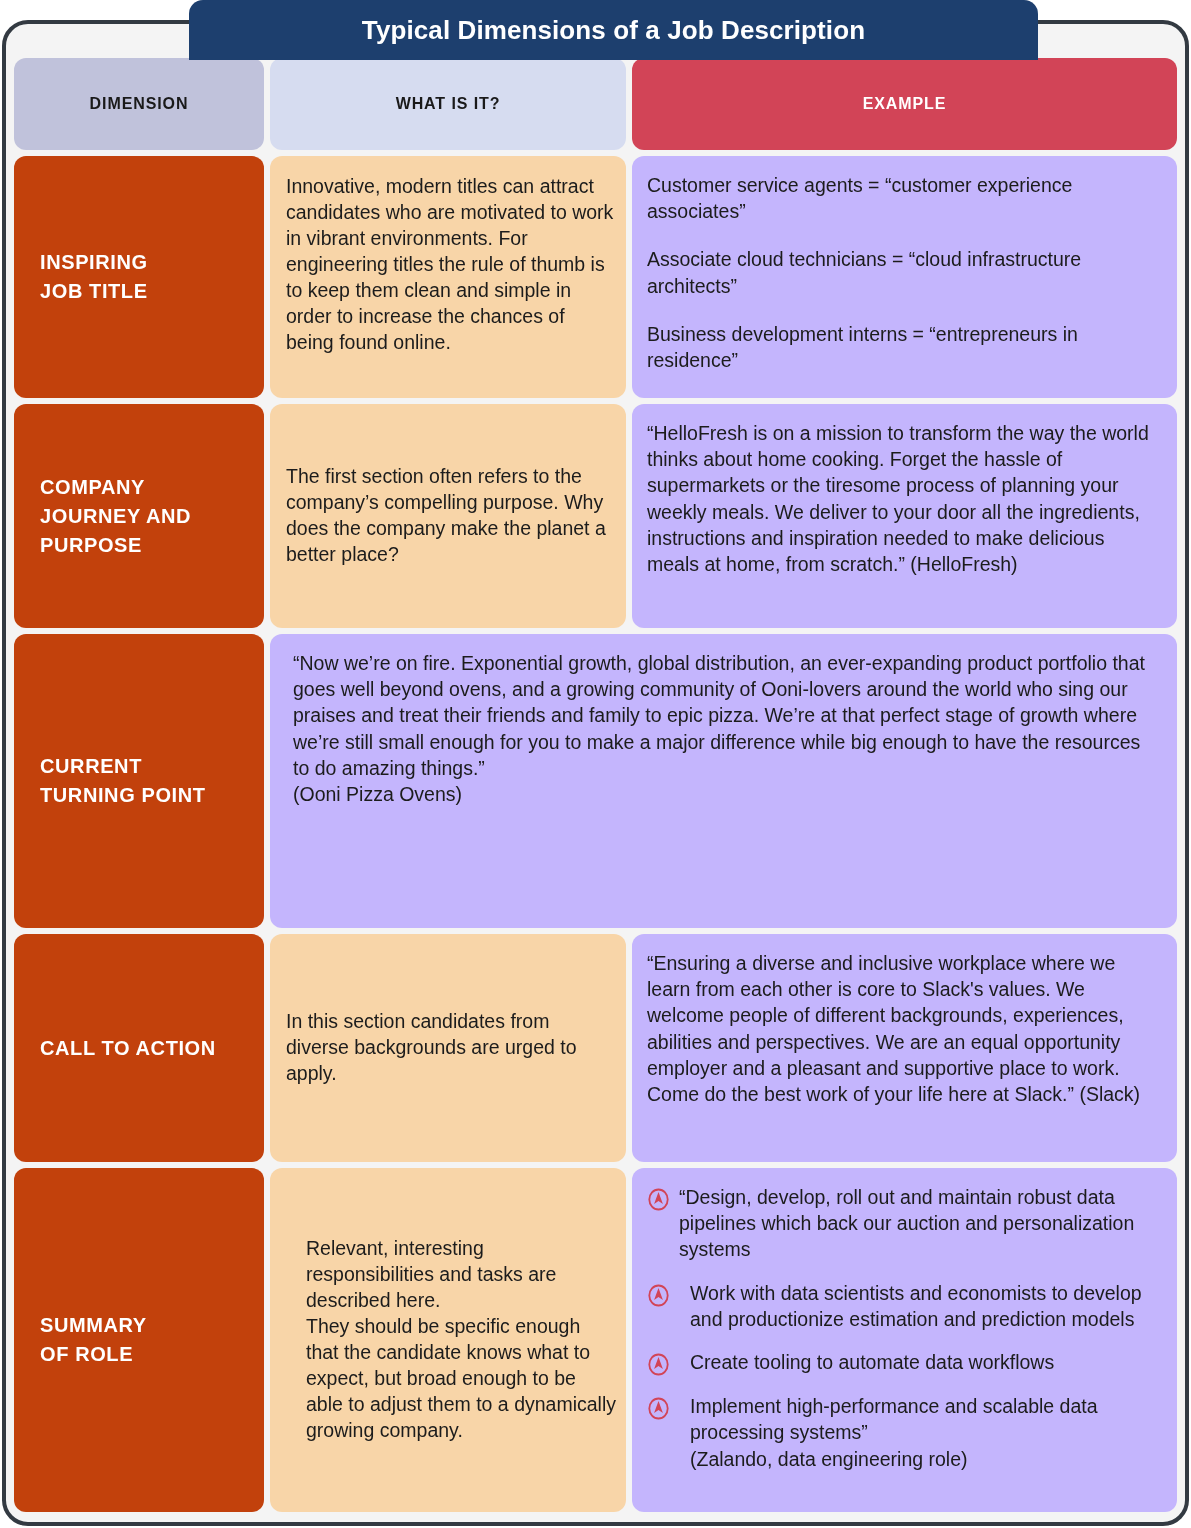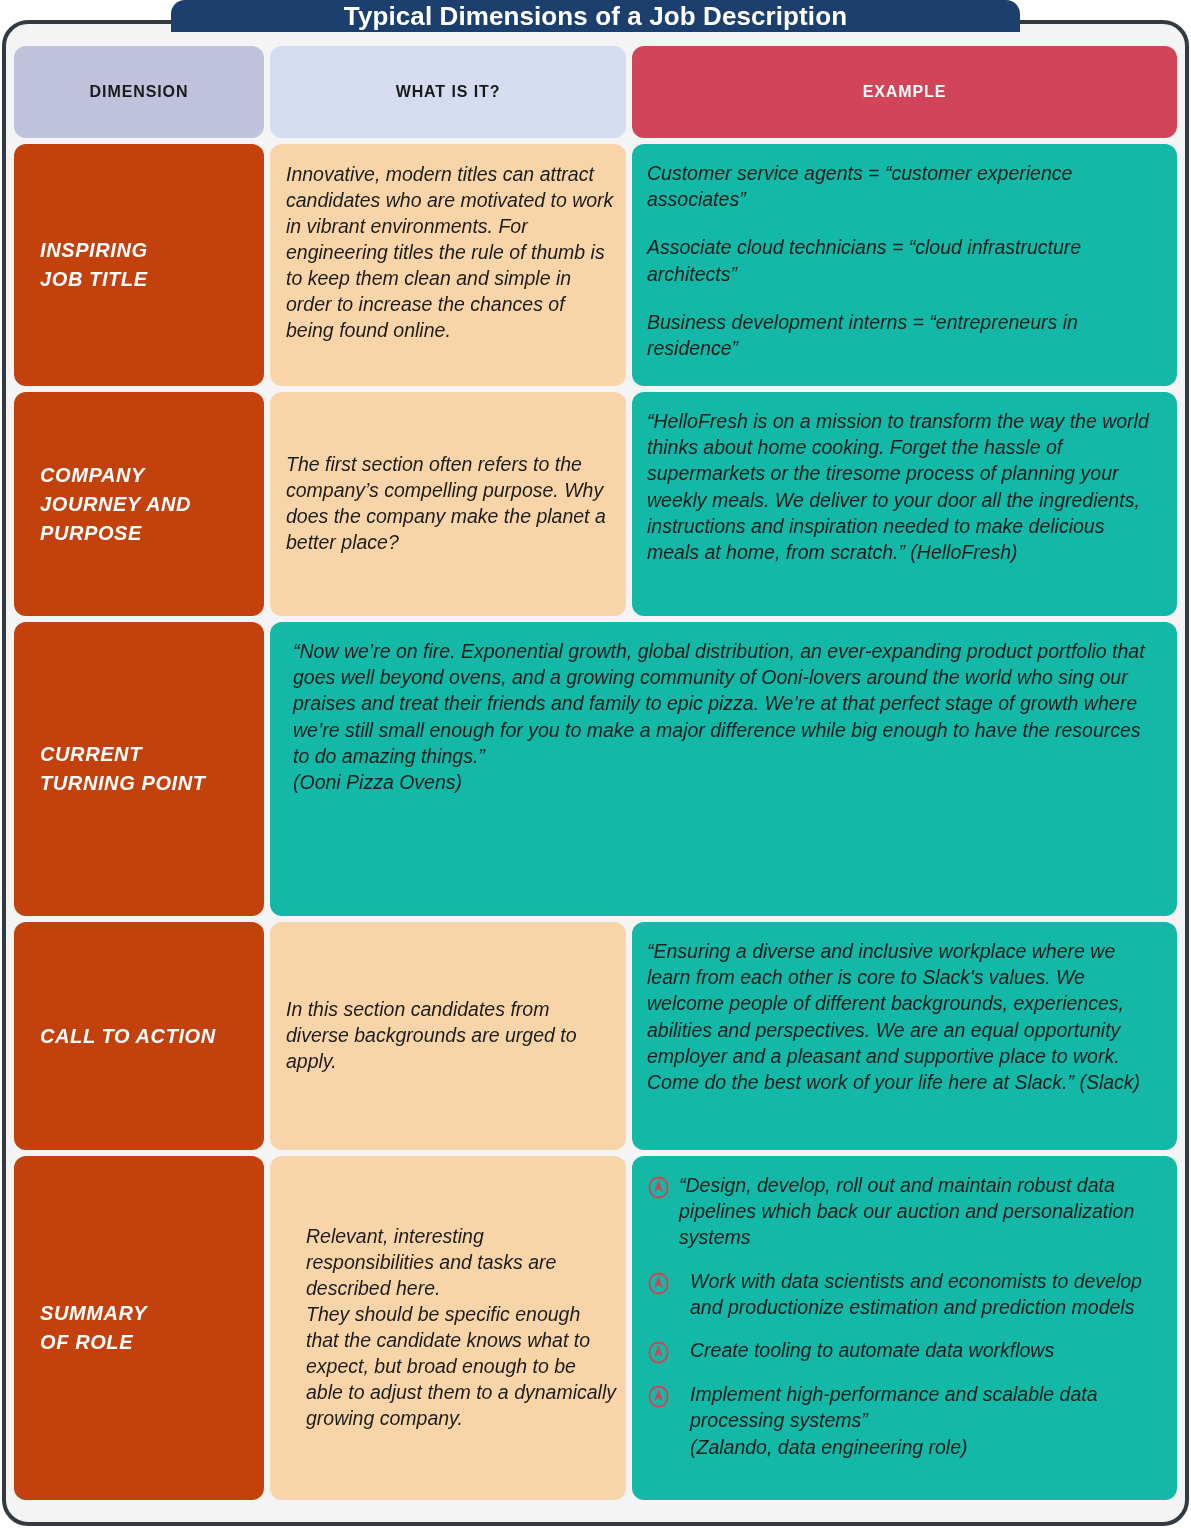--- a/index.html
+++ b/index.html
@@ -27,44 +27,44 @@
     width: 1187px;
     height: 1506px;
     border: 4px solid #333a42;
     border-radius: 26px;
     background: #f4f4f4;
   }
 
   
   .title-pill {
     position: absolute;
-    left: 171px;
+    left: 189px;
     top: 0px;
     width: 849px;
-    height: 32px;
+    height: 60px;
     background: #1d3f6e;
     border-radius: 14px 14px 0 0;
     display: flex;
     align-items: center;
     justify-content: center;
     z-index: 5;
   }
   .title-pill .title-text {
     color: #ffffff;
     font-size: 26px;
     font-weight: bold;
     letter-spacing: 0.1px;
     line-height: 1;
   }
 
   
   .table {
     position: absolute;
     left: 14px;
-    top: 46px;
+    top: 58px;
     width: 1163px;
     height: 1466px;
     display: flex;
     flex-direction: column;
     gap: 6px;
   }
 
   .row {
     display: flex;
     gap: 6px;
@@ -90,21 +90,20 @@
   .hcell-dim   { background: #c0c2db; color: #1a1a1a; }
   .hcell-what  { background: #d6dcf0; color: #1a1a1a; }
   .hcell-exam  { background: #d24457; color: #ffffff; }
 
   
   .body-row { display: flex; gap: 6px; }
 
   .cell {
     border-radius: 12px;
     padding: 5px 18px;
-    font-style: italic;
   }
 
   .cell-dim {
     background: #c2410c;
     color: #ffffff;
     font-size: 20px;
     font-weight: bold;
     letter-spacing: 0.6px;
     line-height: 1.45;
     display: flex;
@@ -118,21 +117,21 @@
     font-size: 19.5px;
     line-height: 1.33;
     display: flex;
     align-items: center;
     padding-left: 16px;
     padding-right: 10px;
   }
   .cell-what.top { align-items: flex-start; padding-top: 18px; }
 
   .cell-example {
-    background: #14b8a6;
+    background: #c4b5fd;
     color: #1c1c1c;
     font-size: 19.5px;
     line-height: 1.345;
     display: flex;
     align-items: center;
     padding-left: 15px;
     padding-right: 18px;
   }
   .cell-example.top { align-items: flex-start; padding-top: 16px; }
 

